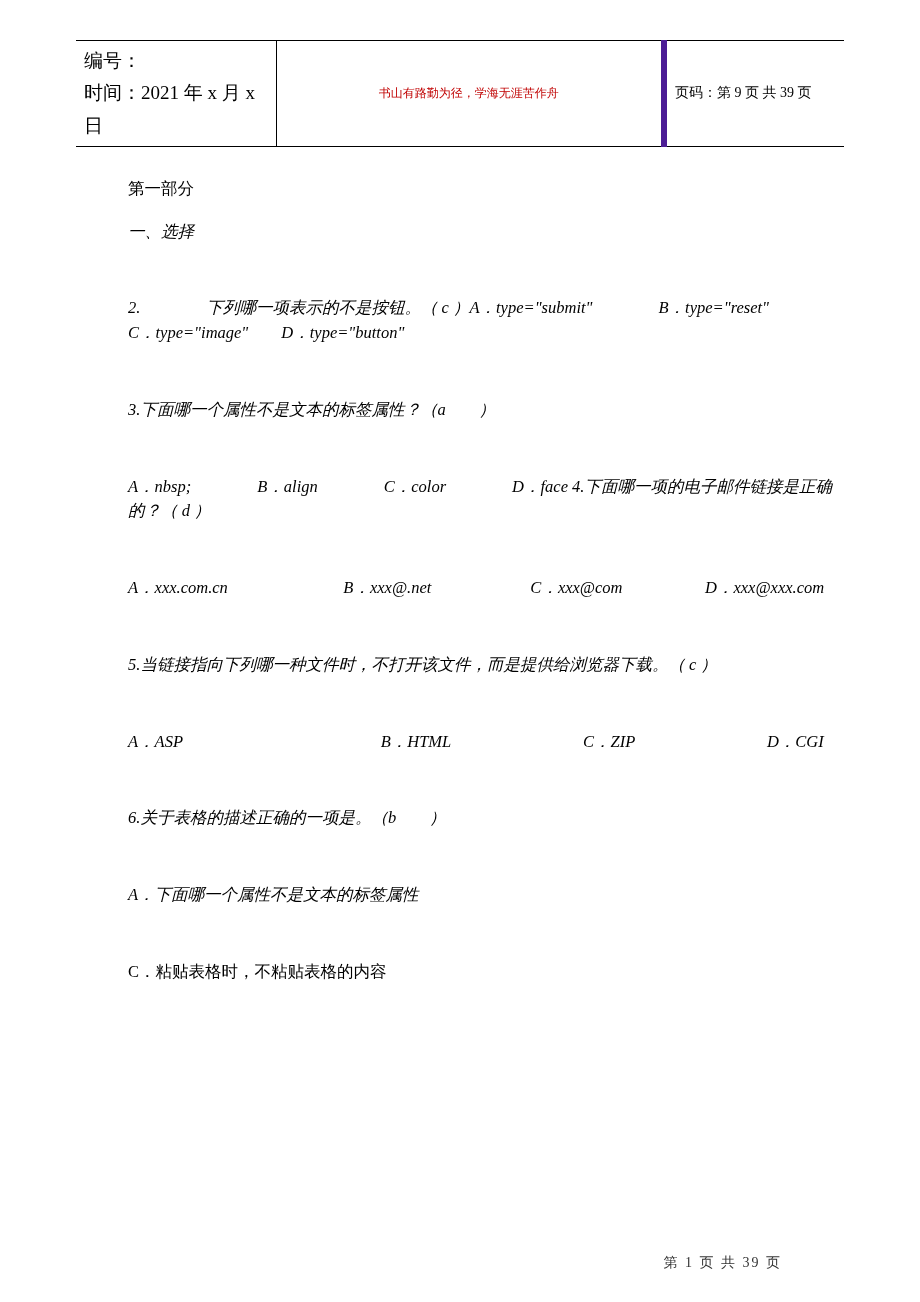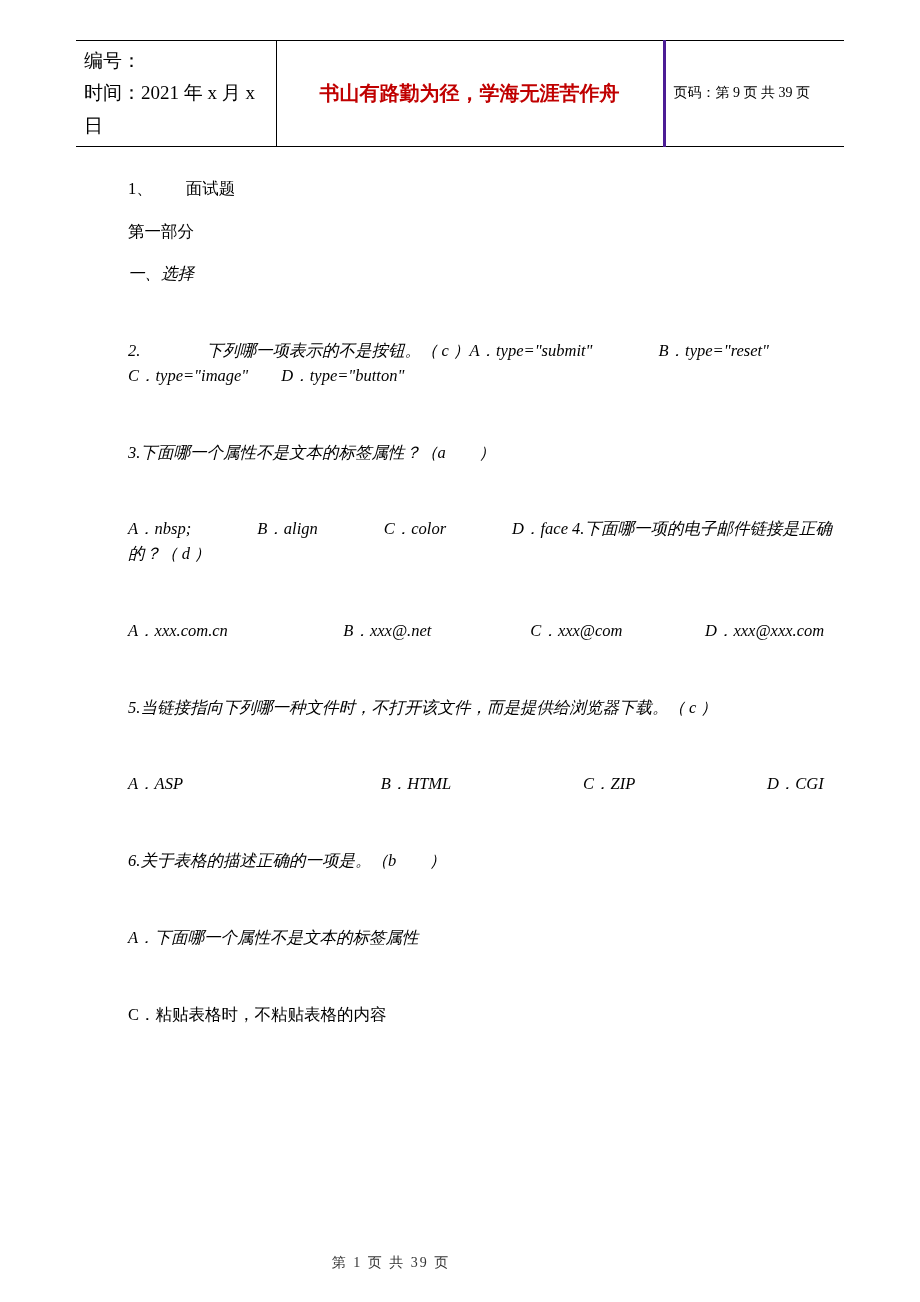--- a/index.html
+++ b/index.html
@@ -37,24 +37,24 @@
       width: 200px;
       font-size: 19px;
       line-height: 1.7;
       border-right: 1px solid #000;
       padding-top: 10px;
       padding-bottom: 10px;
     }
     .mid-cell {
       text-align: center;
       color: #c00000;
-      font-weight: bold;
-      font-size: 20px;
+      font-weight: normal;
+      font-size: 12px;
       font-family: "KaiTi", "楷体", serif;
-      border-right: 3px solid #4c1d95;
+      border-right: 6px solid #4c1d95;
       padding-top: 10px;
       padding-bottom: 10px;
     }
     .right-cell {
       width: 180px;
       font-size: 14px;
       padding-left: 10px;
       padding-top: 10px;
       padding-bottom: 10px;
     }
@@ -70,21 +70,21 @@
       margin-bottom: 18px;
     }
     .gap-lg {
       margin-bottom: 52px;
       font-style: italic;
     }
     .footer {
       position: absolute;
       bottom: 30px;
       width: 782px;
-      text-align: center;
+      text-align: right;
       font-size: 14px;
       letter-spacing: 2px;
       color: #333;
       font-family: "SimSun", serif;
     }
   </style>
 </head>
 <body>
 
 <div class="page">
@@ -97,21 +97,20 @@
         <div>时间：2021 年 x 月 x 日</div>
       </td>
       <td class="mid-cell bottom-rule">书山有路勤为径，学海无涯苦作舟</td>
       <td class="right-cell bottom-rule">页码：第 9 页 共 39 页</td>
     </tr>
   </tbody>
     </table>
 
   <div class="content">
 
-    <div class="row gap-sm">1、　　面试题</div>
     <div class="row gap-sm">第一部分</div>
     <div class="row gap-lg">一、选择</div>
 
 
     <div class="row gap-lg">2.　　　　下列哪一项表示的不是按钮。（  c  ）A．type="submit"　　　　B．type="reset"　　　　　　C．type="image"　　D．type="button"</div>
 
     <div class="row gap-lg">3.下面哪一个属性不是文本的标签属性？（a　　）</div>
 
     <div class="row gap-lg">A．nbsp;　　　　B．align　　　　C．color　　　　D．face 4.下面哪一项的电子邮件链接是正确的？（  d  ）</div>
 

